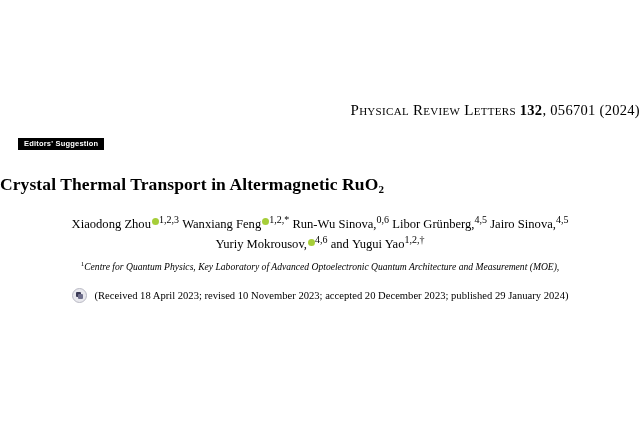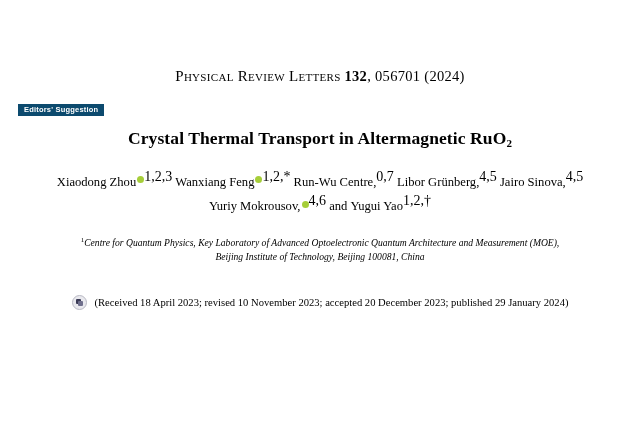--- a/index.html
+++ b/index.html
@@ -16,113 +16,112 @@
   }
   .page {
     position: relative;
     width: 640px;
     height: 427px;
     background: #ffffff;
   }
 
   
   .journal-line {
-    text-align: center;
+    text-align: right;
     font-family: "Liberation Serif", serif;
     font-size: 14.5px;
     letter-spacing: 0.3px;
-    margin-top: 68px;
+    margin-top: 102px;
   }
   .journal-line .jtitle {
     font-variant: small-caps;
     font-size: 15px;
   }
   .journal-line .jvol {
     font-weight: bold;
   }
 
   
   .badge-row {
     margin-top: 13px;
     padding-left: 18px;
   }
   .editors-badge {
     display: inline-block;
-    background: #0c4a6e;
+    background: #000000;
     color: #ffffff;
     font-family: "Liberation Sans", sans-serif;
     font-size: 7.5px;
     font-weight: bold;
     letter-spacing: 0.2px;
     padding: 2.5px 6px 2.5px 6px;
     line-height: 1;
   }
 
   
   .paper-title {
-    text-align: center;
     font-family: "Liberation Serif", serif;
     font-size: 17.5px;
     font-weight: bold;
-    margin-top: 12px;
+    margin-top: 24px;
     letter-spacing: 0.1px;
   }
   .paper-title sub {
     font-size: 11px;
     vertical-align: -3px;
   }
 
   
   .authors {
     text-align: center;
     font-size: 12.6px;
     margin-top: 18px;
     line-height: 1.45;
     padding: 0 40px;
   }
   .authors sup {
-    font-size: 14px;
+    font-size: 10px;
     vertical-align: super;
   }
   .orcid {
     display: inline-block;
     width: 7px;
     height: 7px;
     border-radius: 50%;
     background: #a6ce39;
     position: relative;
     top: -3px;
     margin-left: 1px;
     margin-right: 0px;
   }
 
   
   .affiliations {
     text-align: center;
     font-size: 9.6px;
     font-style: italic;
     line-height: 1.32;
-    margin-top: 20px;
+    margin-top: 6px;
     padding: 0 44px;
   }
   .affiliations .aff {
     display: block;
   }
   .affiliations sup {
     font-size: 7px;
     vertical-align: super;
     font-style: normal;
   }
 
   
   .received-row {
     display: flex;
     align-items: center;
     justify-content: center;
-    margin-top: 31px;
+    margin-top: 14px;
     font-size: 10.6px;
   }
   .crossmark {
     width: 13px;
     height: 13px;
     border-radius: 50%;
     background: #e9e9ee;
     border: 1px solid #b9b9c4;
     margin-right: 8px;
     position: relative;
@@ -163,28 +162,27 @@
 
   <div class="badge-row">
     <span class="editors-badge">Editors' Suggestion</span>
   </div>
 
   <div class="paper-title">
     <span>Crystal Thermal Transport in Altermagnetic RuO</span><sub>2</sub>
   </div>
 
   <div class="authors">
-    <span>Xiaodong Zhou</span><span class="orcid"></span><sup>1,2,3</sup><span>&nbsp;</span><span>Wanxiang Feng</span><span class="orcid"></span><sup>1,2,*</sup><span>&nbsp;</span><span>Run-Wu Centre,</span><sup>0,7</sup><span>&nbsp;</span><span>Libor Grünberg,</span><sup>4,5</sup><span>&nbsp;</span><span>Jairo Sinova,</span><sup>4,5</sup>
+    <span>Xiaodong Zhou</span><span class="orcid"></span><sup>1,2,3</sup><span>&nbsp;</span><span>Wanxiang Feng</span><span class="orcid"></span><sup>1,2,*</sup><span>&nbsp;</span><span>Run-Wu Sinova,</span><sup>0,6</sup><span>&nbsp;</span><span>Libor Grünberg,</span><sup>4,5</sup><span>&nbsp;</span><span>Jairo Sinova,</span><sup>4,5</sup>
     <br>
     <span>Yuriy Mokrousov,</span><span class="orcid"></span><sup>4,6</sup><span>&nbsp;</span><span>and</span><span>&nbsp;</span><span>Yugui Yao</span><sup>1,2,†</sup>
   </div>
 
   <div class="affiliations">
     <span class="aff"><sup>1</sup><span>Centre for Quantum Physics, Key Laboratory of Advanced Optoelectronic Quantum Architecture and Measurement (MOE),</span></span>
-    <span class="aff"><sup></sup><span>Beijing Institute of Technology, Beijing 100081, China</span></span>
   </div>
 
   <div class="received-row">
     <span class="crossmark"></span>
     <span class="received-text">(Received 18 April 2023; revised 10 November 2023; accepted 20 December 2023; published 29 January 2024)</span>
   </div>
 
 </div>
 
 </body></html>

